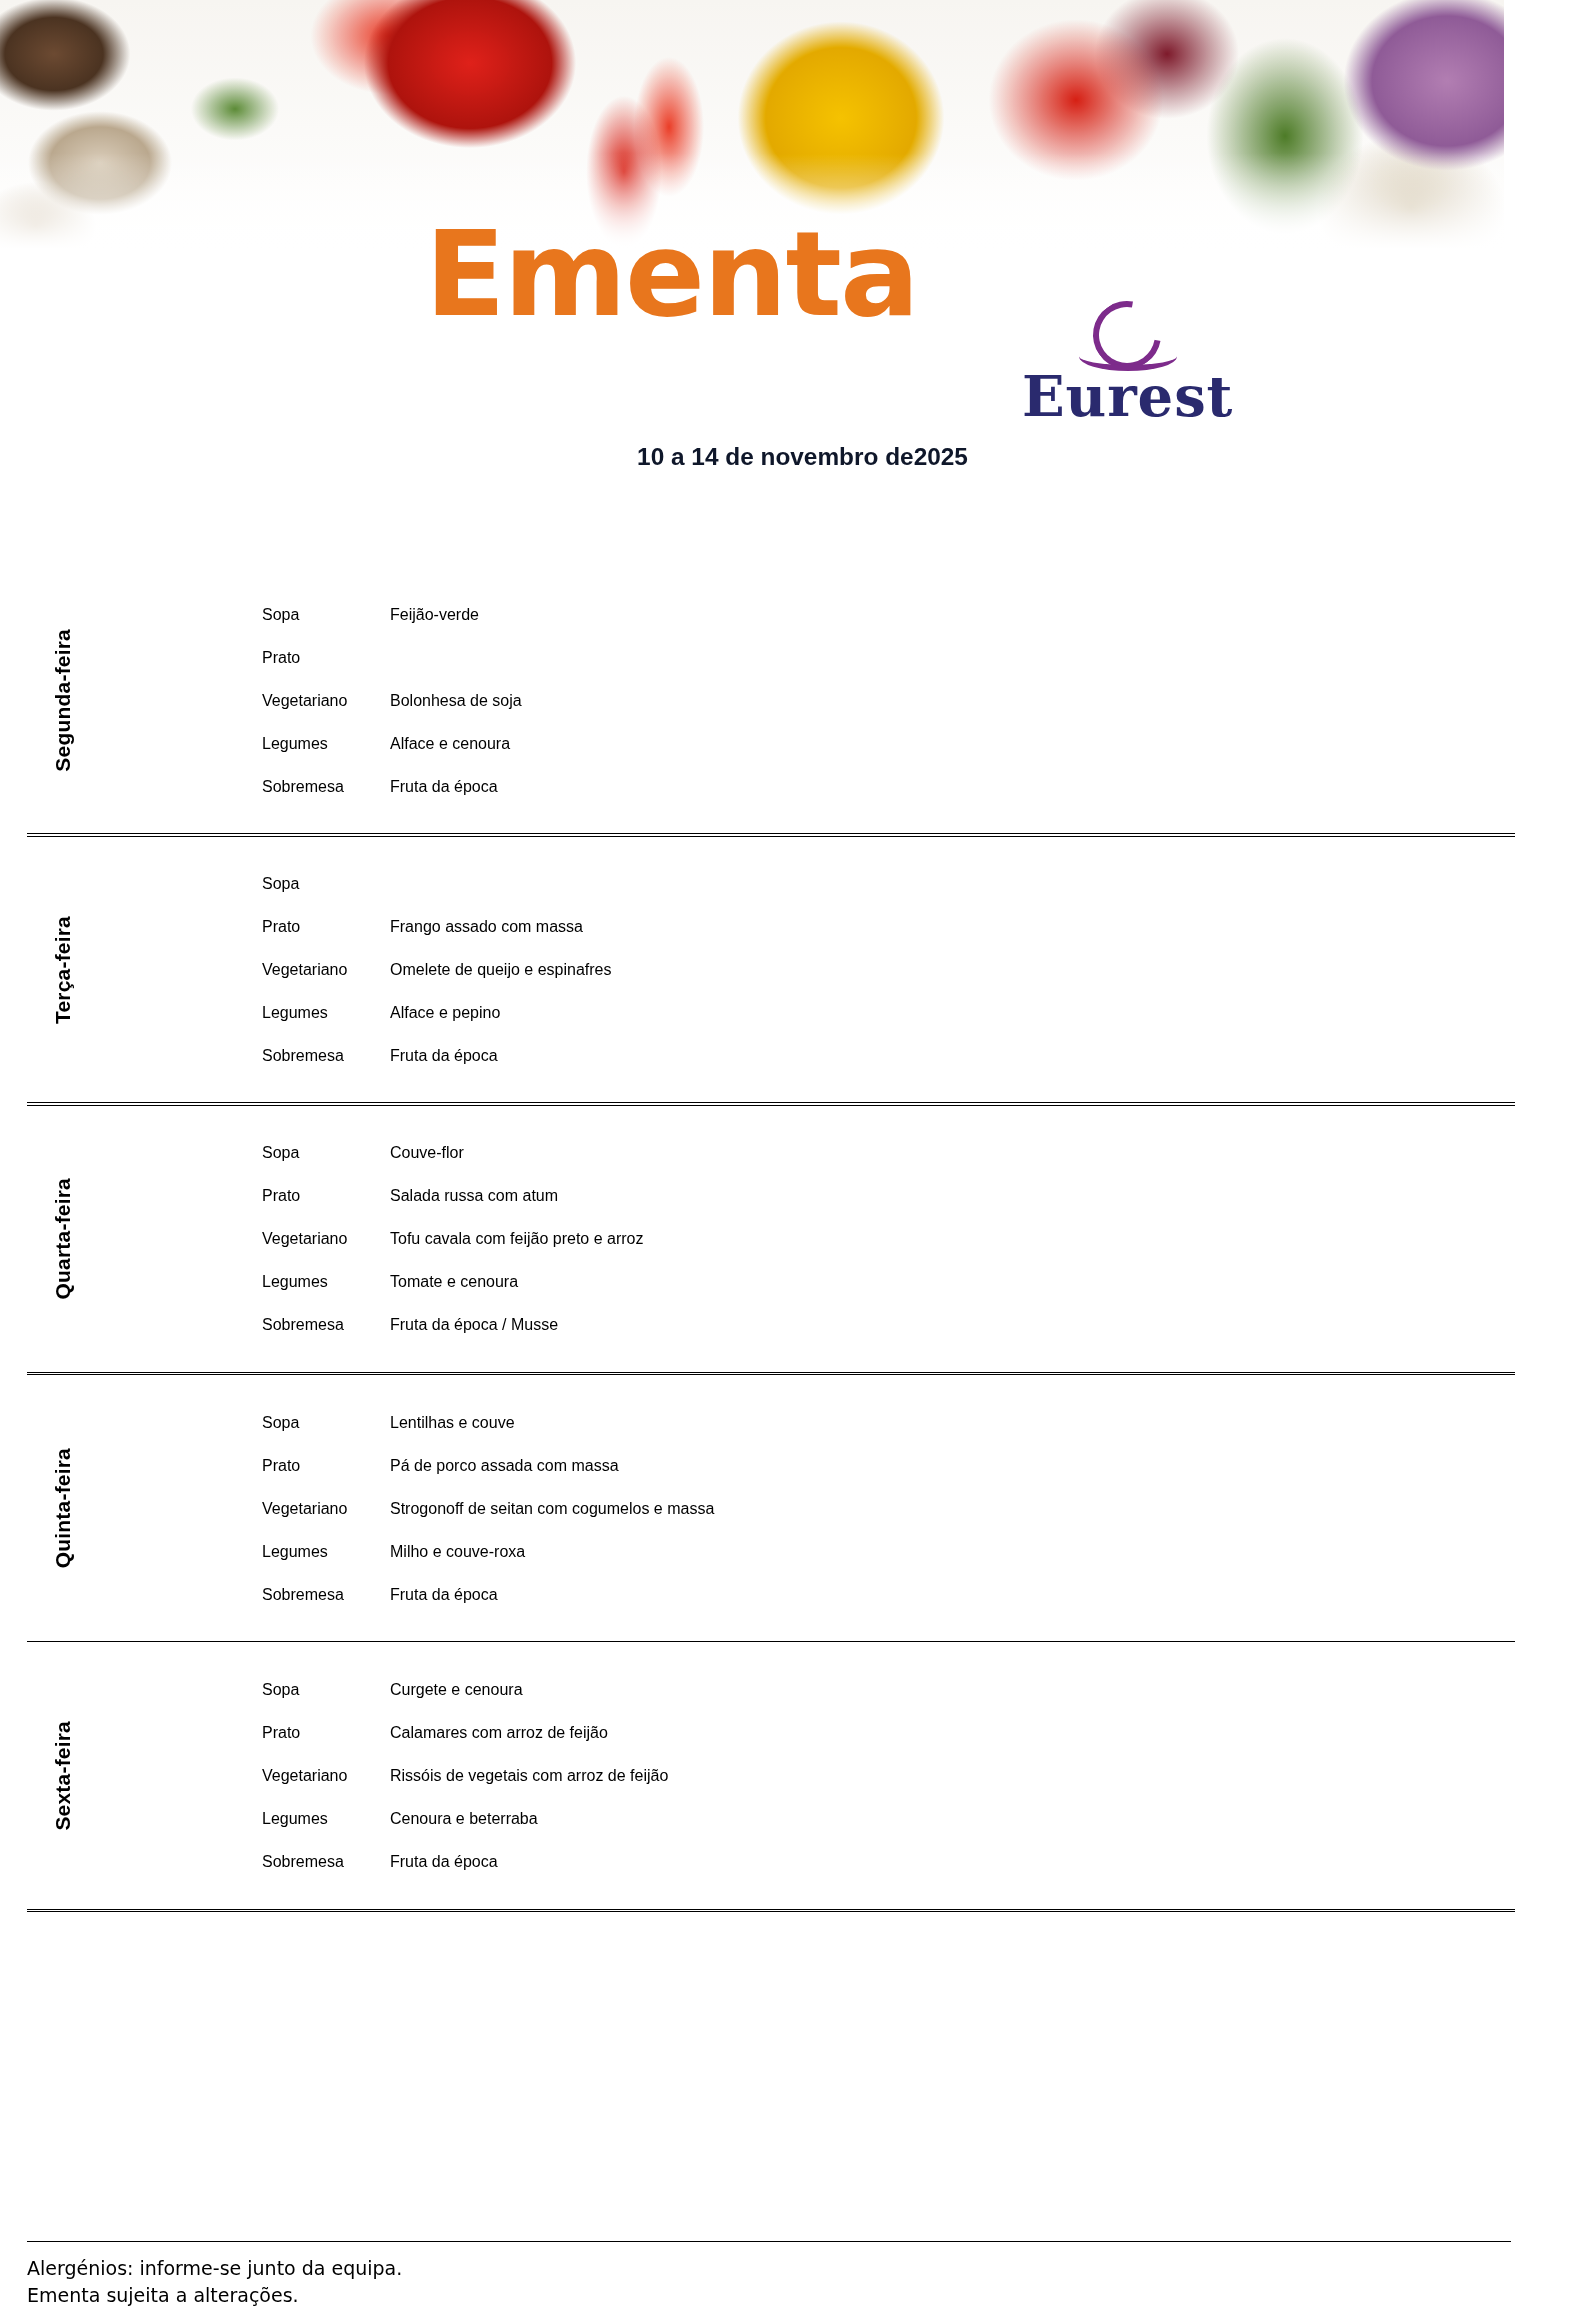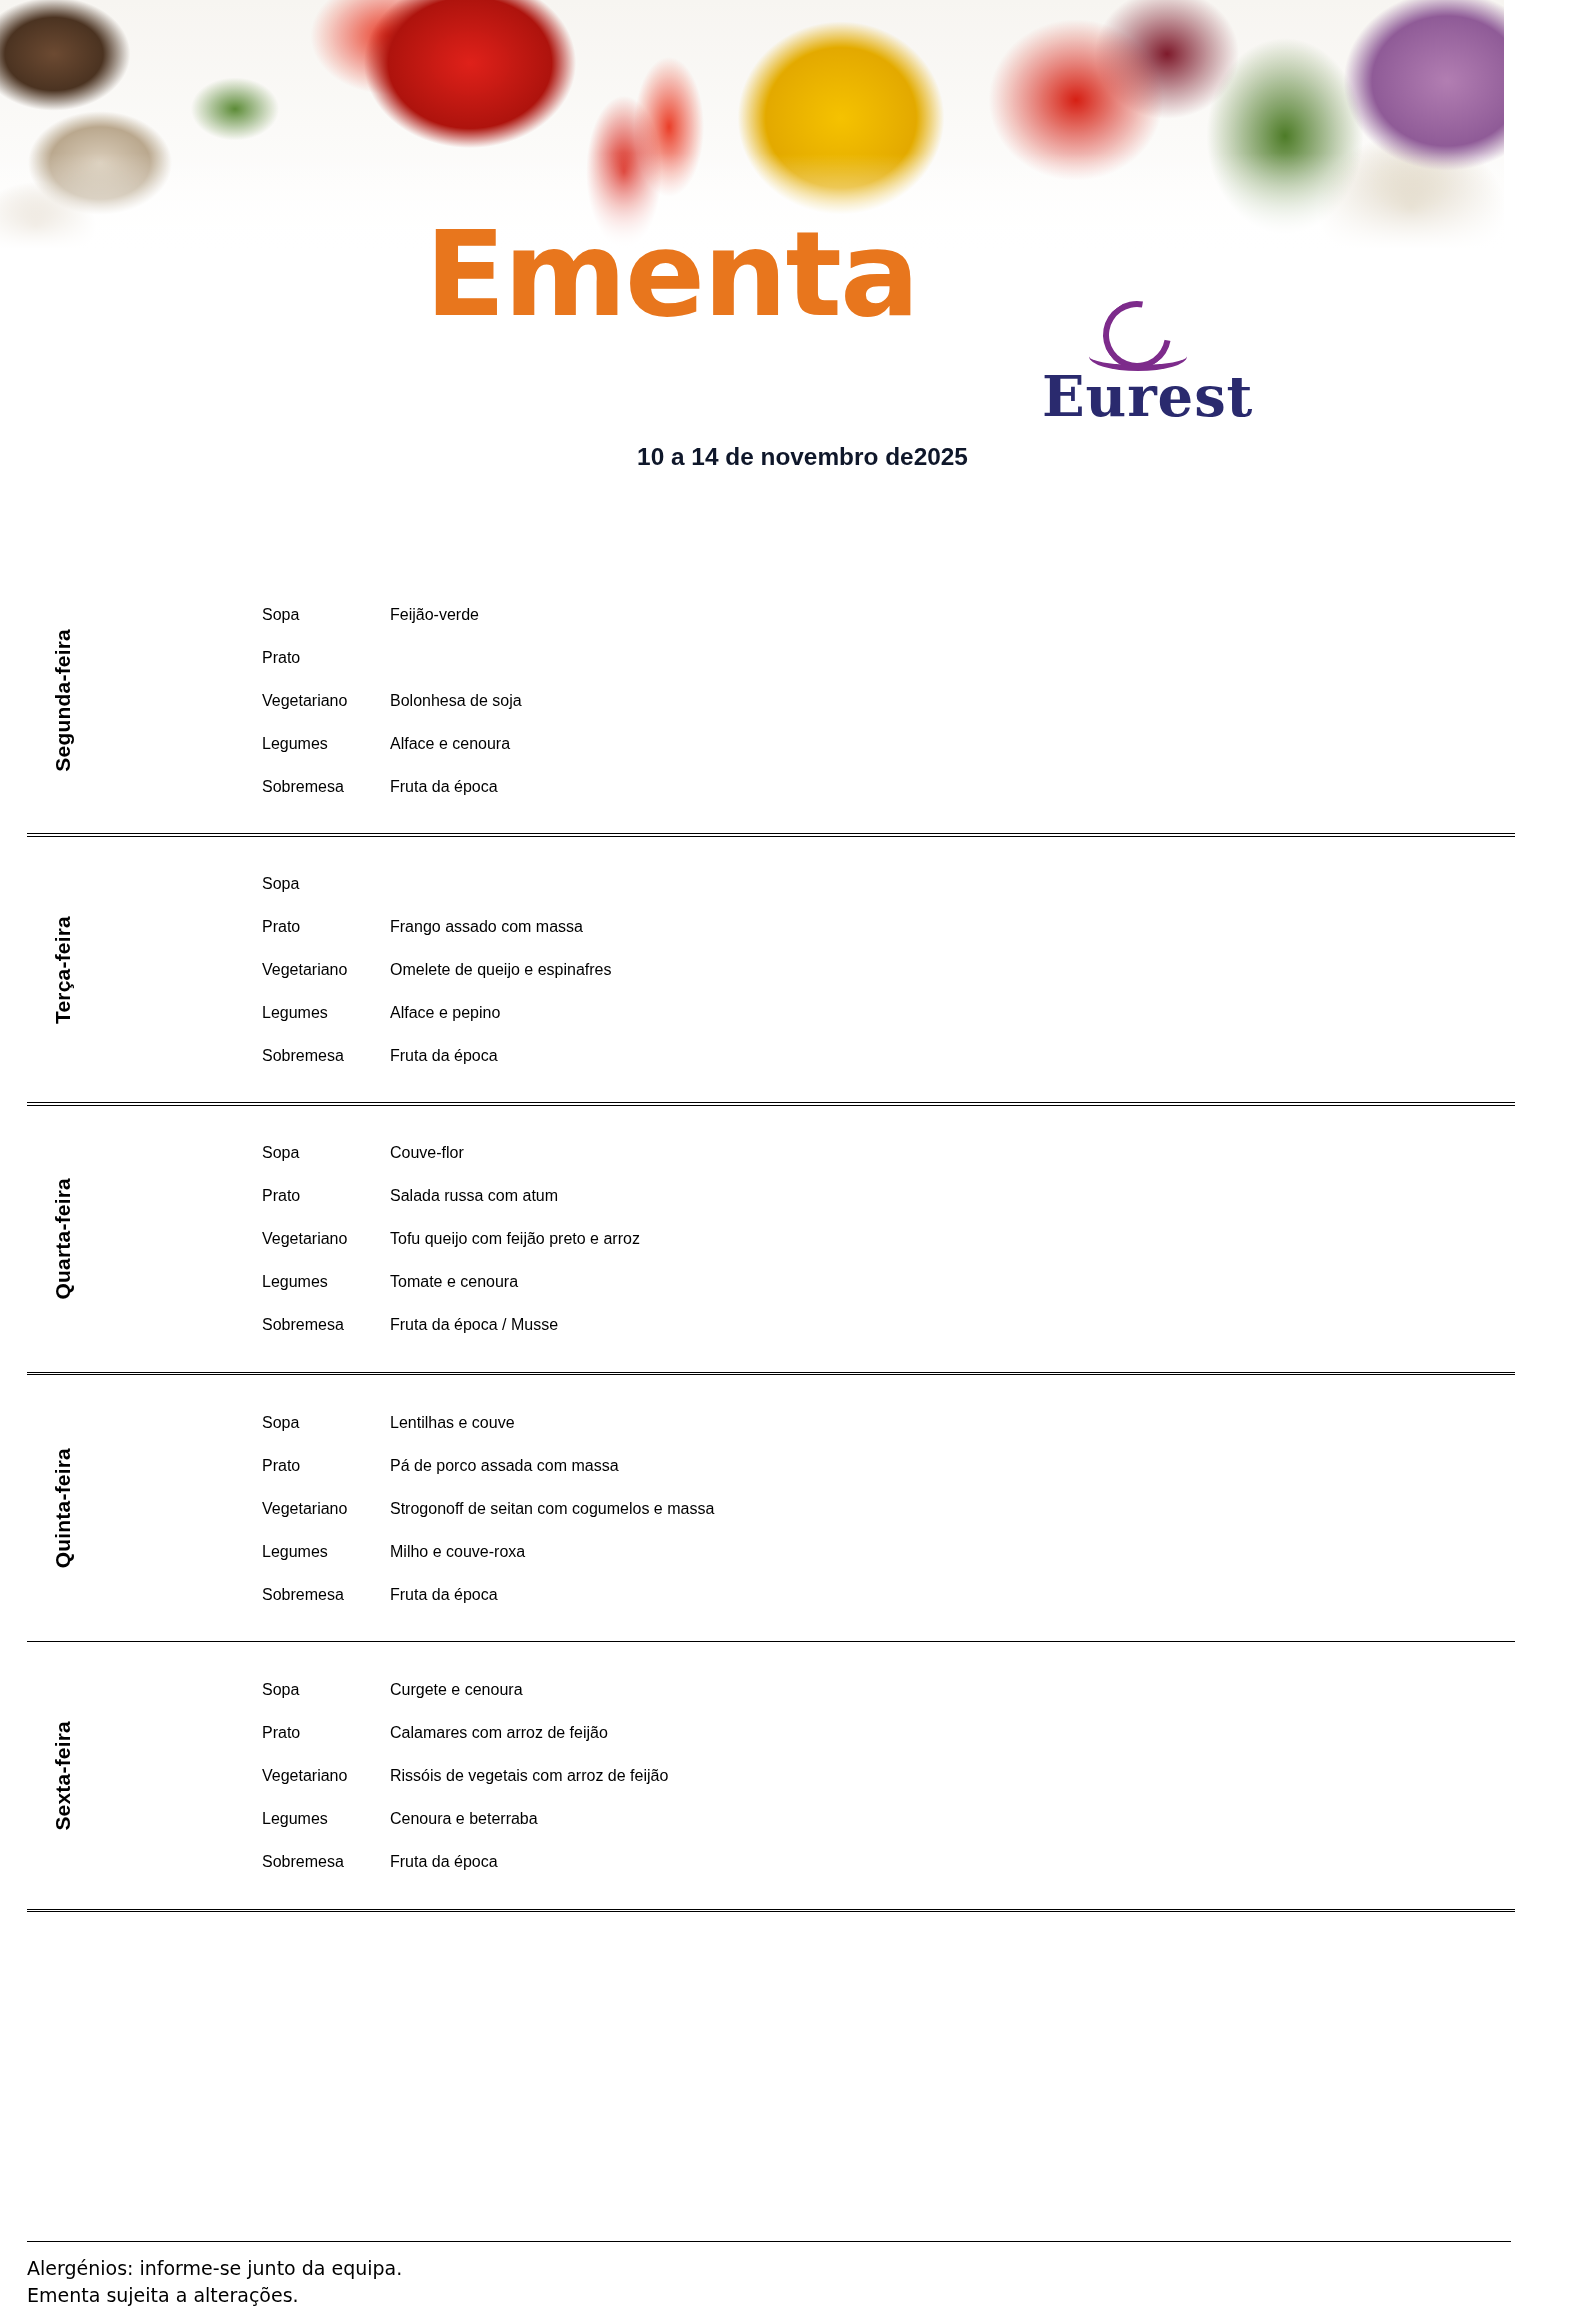--- a/index.html
+++ b/index.html
@@ -97,21 +97,20 @@
     border-bottom: 6.3px solid #7d2b8b;
     border-radius: 0 0 60% 60%;
   }
   .eurest-text {
     font-family: "DejaVu Serif", serif;
     font-size: 56px;
     font-weight: 700;
     color: #2a2a6e;
     letter-spacing: 0.9px;
     margin-top: -5.4px;
-    margin-left: 20px;
   }
 
   
   .week-title {
     text-align: center;
     font-size: 24.4px;
     font-weight: 700;
     color: #0f172a;
     margin: 9px 0 0 0;
     padding-left: 36px;
@@ -277,21 +276,21 @@
       <div class="row">
         <div class="cat">Sopa</div>
         <div class="val">Couve-flor</div>
       </div>
       <div class="row">
         <div class="cat">Prato</div>
         <div class="val">Salada russa com atum</div>
       </div>
       <div class="row">
         <div class="cat">Vegetariano</div>
-        <div class="val">Tofu queijo com feijão preto e arroz</div>
+        <div class="val">Tofu cavala com feijão preto e arroz</div>
       </div>
       <div class="row">
         <div class="cat">Legumes</div>
         <div class="val">Tomate e cenoura</div>
       </div>
       <div class="row">
         <div class="cat">Sobremesa</div>
         <div class="val">Fruta da época / Musse</div>
       </div>
     </div>

